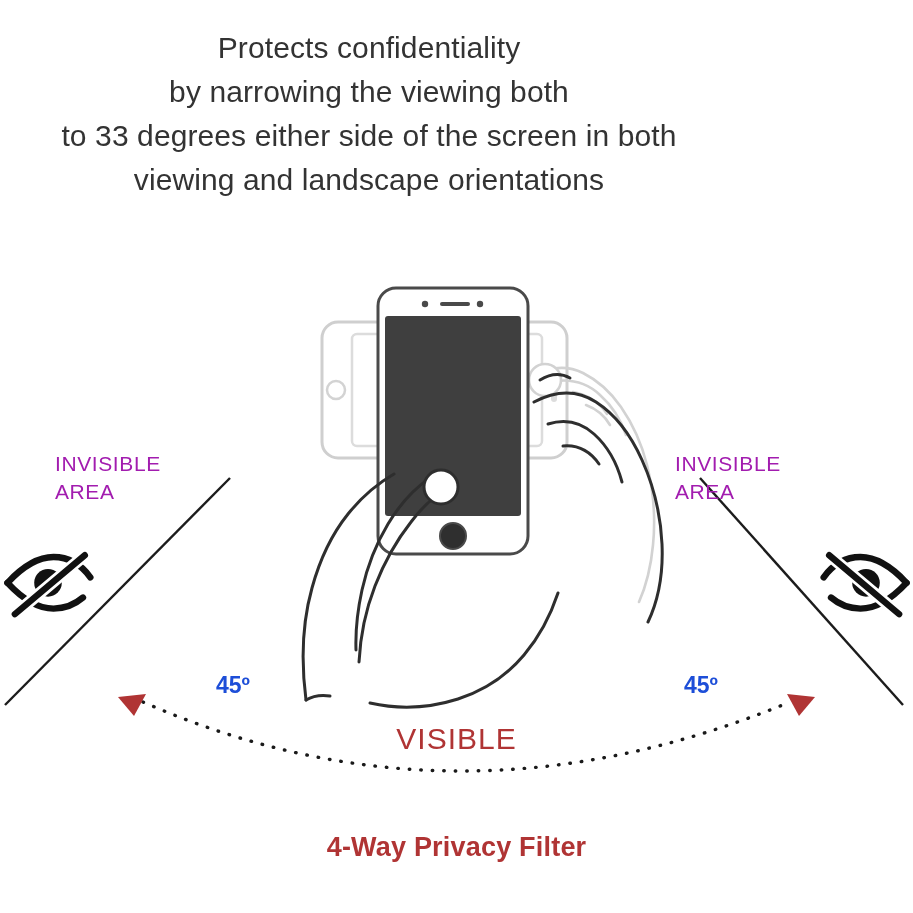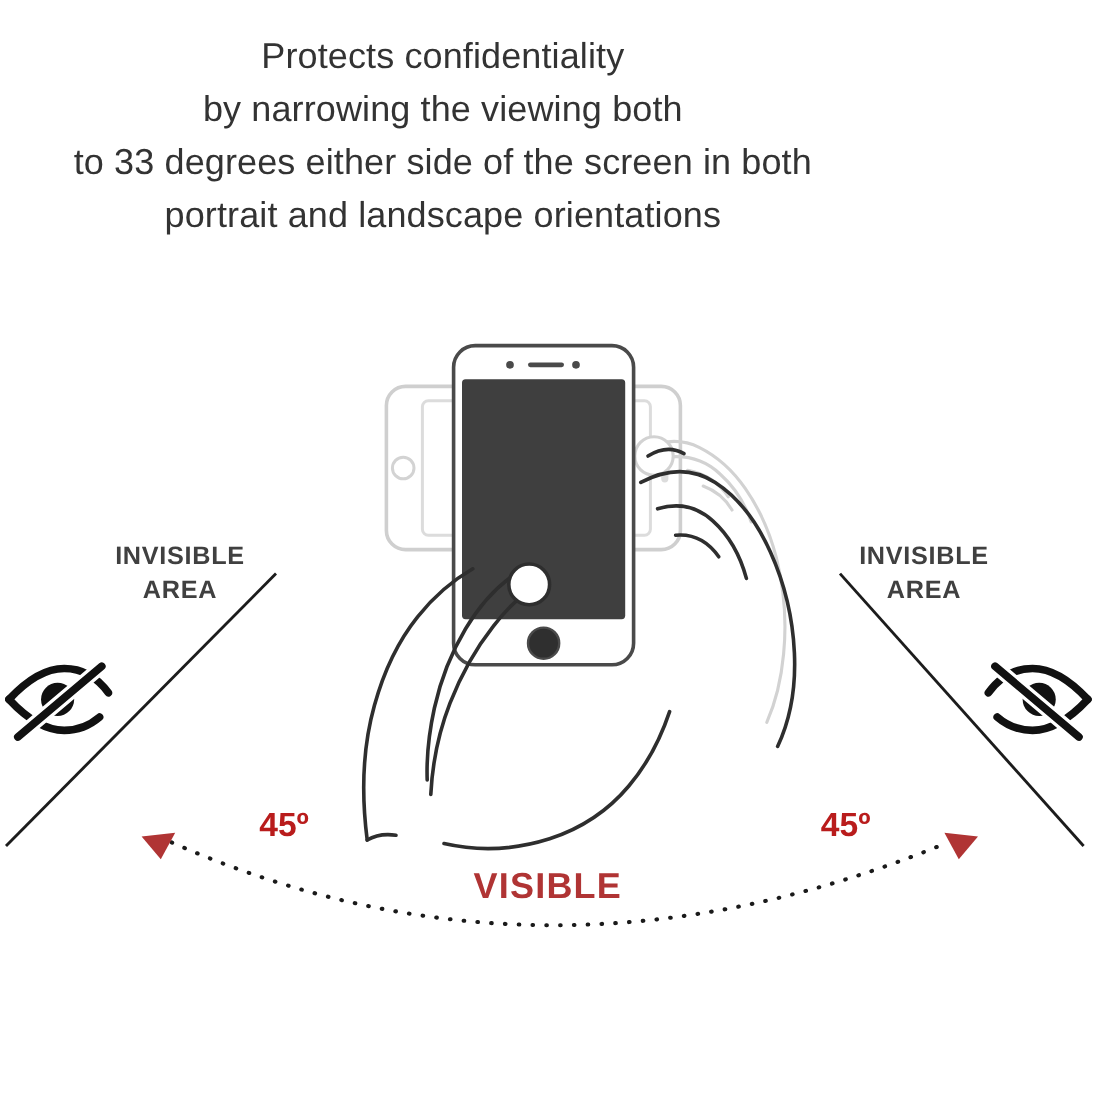--- a/index.html
+++ b/index.html
@@ -33,46 +33,46 @@
     color: #333333;
     letter-spacing: 0.1px;
     font-weight: 400;
   }
   .headline .ln { display: block; white-space: nowrap; }
 
   
   .invisible-label {
     position: absolute;
     font-size: 21px;
-    font-weight: bold;
+    font-weight: normal;
     line-height: 28px;
-    text-align: center;
-    color: #404040;
+    text-align: left;
+    color: #a21caf;
     letter-spacing: 0.6px;
   }
   .invisible-left  { left: 55px;  top: 450px; width: 190px; }
   .invisible-right { right: 48px; top: 450px; width: 190px; }
 
   .angle-label {
     position: absolute;
-    font-size: 28px;
+    font-size: 23px;
     font-weight: bold;
-    color: #b91c1c;
+    color: #1d4ed8;
   }
   .angle-left  { left: 216px; top: 672px; }
   .angle-right { left: 684px; top: 672px; }
 
   .visible-label {
     position: absolute;
     left: 0;
     top: 722px;
     width: 913px;
     text-align: center;
     font-size: 30px;
-    font-weight: bold;
+    font-weight: normal;
     color: #b03434;
     letter-spacing: 1px;
   }
 
   .footer-label {
     position: absolute;
     left: 0;
     top: 832px;
     width: 913px;
     text-align: center;
@@ -107,21 +107,21 @@
 </style>
 </head>
 <body>
 
 <div class="stage">
 
   <div class="headline">
     <span class="ln">Protects confidentiality</span>
     <span class="ln">by narrowing the viewing both</span>
     <span class="ln">to 33 degrees either side of the screen in both</span>
-    <span class="ln">portrait and landscape orientations</span>
+    <span class="ln">viewing and landscape orientations</span>
   </div>
 
   <svg class="layer" viewBox="0 0 913 913">
 
     <line x1="230" y1="478" x2="5" y2="705" stroke="#1c1c1c" stroke-width="2.4"></line>
 
     <line x1="700" y1="478" x2="903" y2="705" stroke="#1c1c1c" stroke-width="2.4"></line>
 
     <path d="M 143 702 Q 456 840 790 702" fill="none" stroke="#1a1a1a" stroke-width="3.4" stroke-linecap="round" stroke-dasharray="0.5 11"></path>
 
@@ -199,14 +199,15 @@
 
   <div class="invisible-label invisible-right">
     <div>INVISIBLE</div>
     <div>AREA</div>
   </div>
 
   <div class="angle-label angle-left">45º</div>
   <div class="angle-label angle-right">45º</div>
 
   <div class="visible-label">VISIBLE</div>
+  <div class="footer-label">4-Way Privacy Filter</div>
 
 </div>
 
 </body></html>

